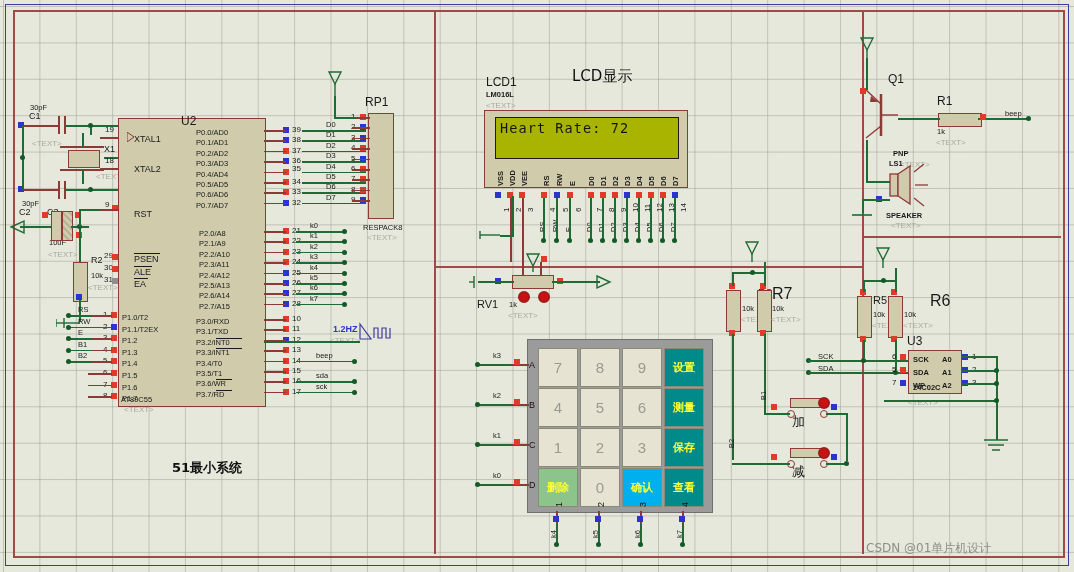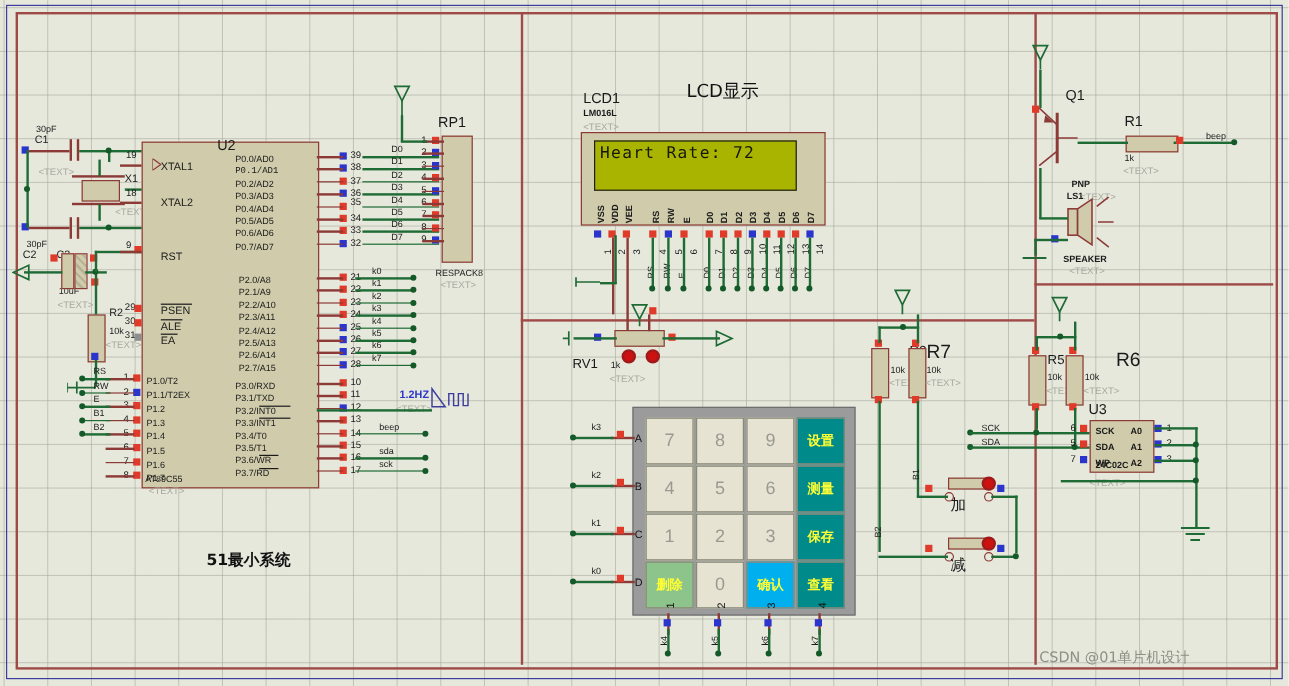--- a/index.html
+++ b/index.html
@@ -225,21 +225,21 @@
       <div class="wire-r" style="left:88px;top:396.2px;width:24px;height:1.5px;"></div>
     </div>
 
   <div id="p0group">
       <div class="lbl-s" style="left:196px;top:129px;">P0.0/AD0</div>
       <div class="lbl-num" style="left:292px;top:126px;">39</div>
       <div class="pin-b" style="left:283px;top:127px;"></div>
       <div class="wire-r" style="left:264px;top:130px;width:22px;height:1.5px;"></div>
       <div class="wire" style="left:302px;top:130px;width:64px;height:1.5px;"></div>
       <div class="lbl-s" style="left:326px;top:121px;">D0</div>
-      <div class="lbl-s" style="left:196px;top:139.4px;font-family:Liberation Mono, monospace;">P0.1/AD1</div>
+      <div class="lbl-s" style="left:196px;top:139.4px;">P0.1/AD1</div>
       <div class="lbl-num" style="left:292px;top:136.4px;">38</div>
       <div class="pin-b" style="left:283px;top:137.4px;"></div>
       <div class="wire-r" style="left:264px;top:140.4px;width:22px;height:1.5px;"></div>
       <div class="wire" style="left:302px;top:140.4px;width:64px;height:1.5px;"></div>
       <div class="lbl-s" style="left:326px;top:131.4px;">D1</div>
       <div class="lbl-s" style="left:196px;top:149.8px;">P0.2/AD2</div>
       <div class="lbl-num" style="left:292px;top:146.8px;">37</div>
       <div class="pin-r" style="left:283px;top:147.8px;"></div>
       <div class="wire-r" style="left:264px;top:150.8px;width:22px;height:1.5px;"></div>
       <div class="wire" style="left:302px;top:150.8px;width:64px;height:1.5px;"></div>
@@ -430,21 +430,21 @@
   <div class="wire" style="left:264px;top:341px;width:96px;height:1.5px;"></div>
 
   <div class="lbl-big" style="left:172px;top:461px;font-family:'DejaVu Sans',sans-serif;font-weight:bold;">51最小系统</div>
 
   <div class="lbl" style="left:486px;top:78px;font-size:12px;">LCD1</div>
   <div class="lbl-s" style="left:486px;top:91px;font-weight:bold;">LM016L</div>
   <div class="lbl-text" style="left:486px;top:102px;">&lt;TEXT&gt;</div>
   <div class="lbl-big" style="left:572px;top:70px;font-size:15px;font-family:'DejaVu Sans',sans-serif;">LCD显示</div>
 
   <div class="lcd-frame" style="left:484px;top:110px;width:202px;height:76px;"></div>
-  <div class="lcd-screen" style="left:495px;top:117px;width:169px;height:42px;padding:2px 4px;box-sizing:border-box;">
+  <div class="lcd-screen" style="left:495px;top:117px;width:184px;height:42px;padding:2px 4px;box-sizing:border-box;">
     <div class="lcd-line">Heart Rate: 72</div>
   </div>
   <div id="lcdpinlabels">
       <div class="lbl-s rot" style="left:497px;top:186px;font-weight:bold;">VSS</div>
       <div class="lbl-s rot" style="left:509px;top:186px;font-weight:bold;">VDD</div>
       <div class="lbl-s rot" style="left:521px;top:186px;font-weight:bold;">VEE</div>
       <div class="lbl-s rot" style="left:543px;top:186px;font-weight:bold;">RS</div>
       <div class="lbl-s rot" style="left:556px;top:186px;font-weight:bold;">RW</div>
       <div class="lbl-s rot" style="left:569px;top:186px;font-weight:bold;">E</div>
       <div class="lbl-s rot" style="left:588px;top:186px;font-weight:bold;">D0</div>

